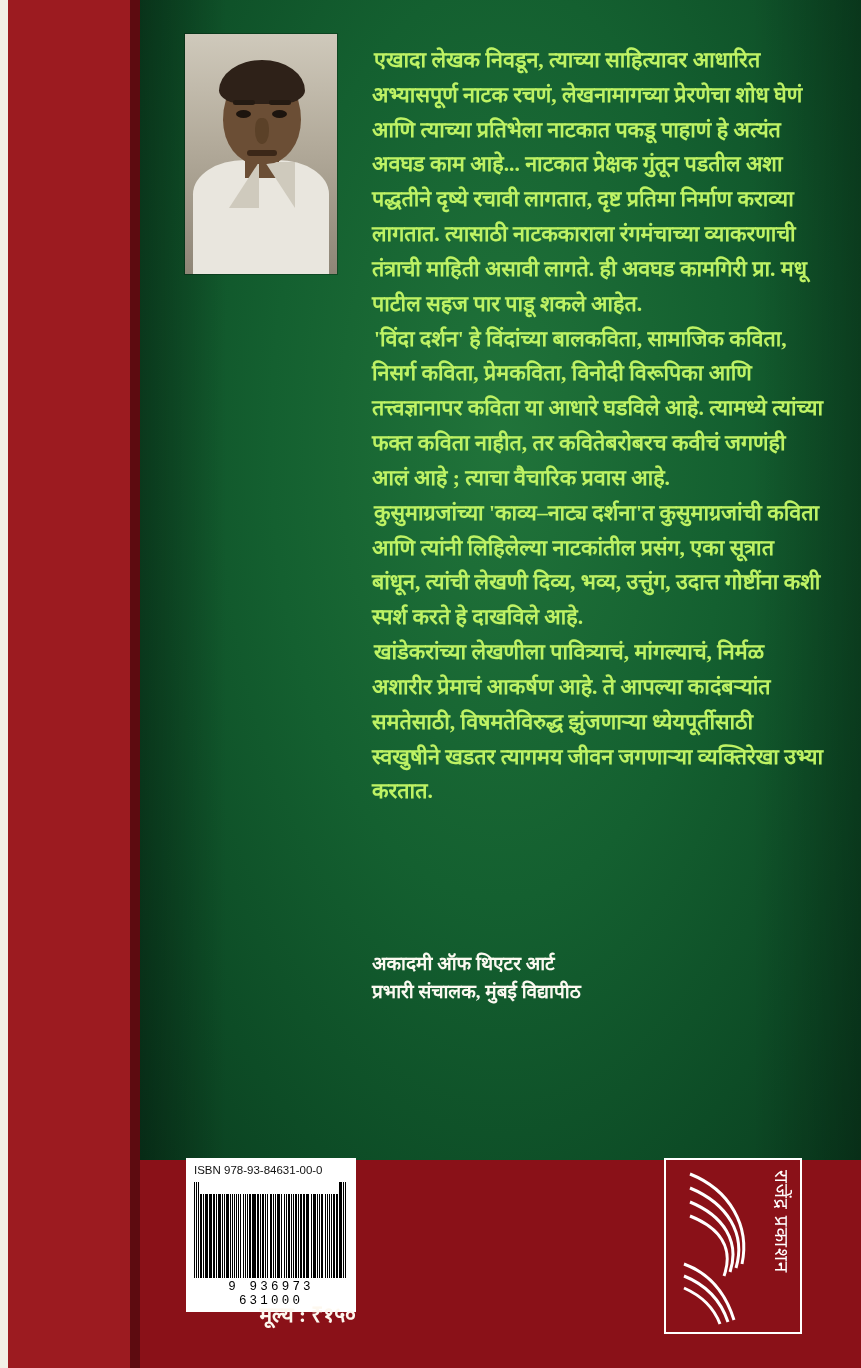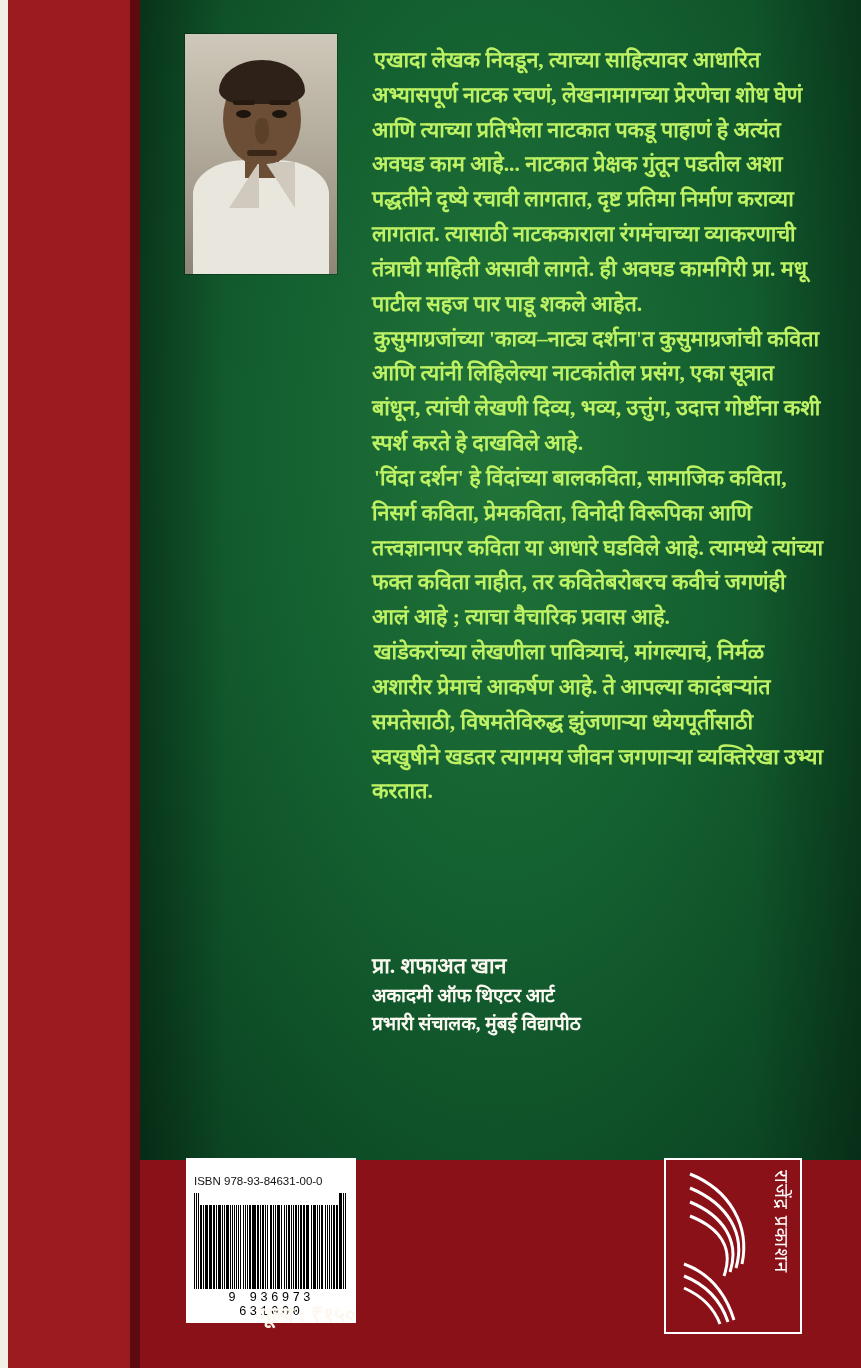--- a/index.html
+++ b/index.html
@@ -232,21 +232,21 @@
     line-height: 1.45;
   }
 
   
   .isbn-block {
     position: absolute;
     left: 186px;
     top: 1158px;
     width: 170px;
     background: #ffffff;
-    padding: 17px 8px 4px 8px;
+    padding: 6px 8px 4px 8px;
     box-sizing: border-box;
   }
   .isbn-text {
     font-size: 11.5px;
     color: #111;
     font-family: "Liberation Sans", sans-serif;
     margin-bottom: 6px;
   }
   .barcode {
     display: flex;
@@ -334,27 +334,26 @@
     <div class="photo-brow-r"></div>
     <div class="photo-eye-l"></div>
     <div class="photo-eye-r"></div>
     <div class="photo-nose"></div>
     <div class="photo-mouth"></div>
   </div>
 
 
   <div class="blurb">
     <p class="indent">एखादा लेखक निवडून, त्याच्या साहित्यावर आधारित अभ्यासपूर्ण नाटक रचणं, लेखनामागच्या प्रेरणेचा शोध घेणं आणि त्याच्या प्रतिभेला नाटकात पकडू पाहाणं हे अत्यंत अवघड काम आहे... नाटकात प्रेक्षक गुंतून पडतील अशा पद्धतीने दृष्ये रचावी लागतात, दृष्ट प्रतिमा निर्माण कराव्या लागतात. त्यासाठी नाटककाराला रंगमंचाच्या व्याकरणाची तंत्राची माहिती असावी लागते. ही अवघड कामगिरी प्रा. मधू पाटील सहज पार पाडू शकले आहेत.</p>
+    <p class="indent">'विंदा दर्शन' हे विंदांच्या बालकविता, सामाजिक कविता, निसर्ग कविता, प्रेमकविता, विनोदी विरूपिका आणि तत्त्वज्ञानापर कविता या आधारे घडविले आहे. त्यामध्ये त्यांच्या फक्त कविता नाहीत, तर कवितेबरोबरच कवीचं जगणंही आलं आहे ; त्याचा वैचारिक प्रवास आहे.</p>
     <p class="indent">कुसुमाग्रजांच्या 'काव्य–नाट्य दर्शना'त कुसुमाग्रजांची कविता आणि त्यांनी लिहिलेल्या नाटकांतील प्रसंग, एका सूत्रात बांधून, त्यांची लेखणी दिव्य, भव्य, उत्तुंग, उदात्त गोष्टींना कशी स्पर्श करते हे दाखविले आहे.</p>
-    <p class="indent">'विंदा दर्शन' हे विंदांच्या बालकविता, सामाजिक कविता, निसर्ग कविता, प्रेमकविता, विनोदी विरूपिका आणि तत्त्वज्ञानापर कविता या आधारे घडविले आहे. त्यामध्ये त्यांच्या फक्त कविता नाहीत, तर कवितेबरोबरच कवीचं जगणंही आलं आहे ; त्याचा वैचारिक प्रवास आहे.</p>
     <p class="indent">खांडेकरांच्या लेखणीला पावित्र्याचं, मांगल्याचं, निर्मळ अशारीर प्रेमाचं आकर्षण आहे. ते आपल्या कादंबऱ्यांत समतेसाठी, विषमतेविरुद्ध झुंजणाऱ्या ध्येयपूर्तीसाठी स्वखुषीने खडतर त्यागमय जीवन जगणाऱ्या व्यक्तिरेखा उभ्या करतात.</p>
   </div>
 
   <div class="endorser">
-    <div class="name">प्रा. शफाअत खान</div>
     <div class="role">अकादमी ऑफ थिएटर आर्ट</div>
     <div class="role">प्रभारी संचालक, मुंबई विद्यापीठ</div>
   </div>
 
   <div class="isbn-block">
     <div class="isbn-text">ISBN 978-93-84631-00-0</div>
     <div class="barcode" id="barcode">
         <i style="width: 1.08px; margin-right: 1.08px;"></i>
         <i style="width: 1.08px; margin-right: 1.08px;"></i>
         <i style="width: 1.08px; margin-right: 1.08px;"></i>

